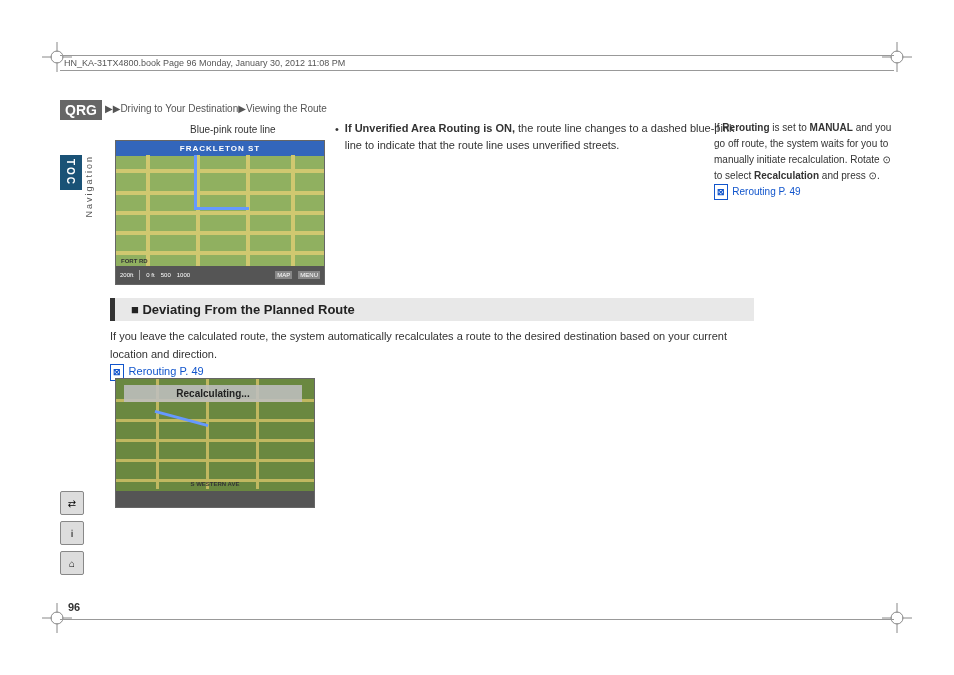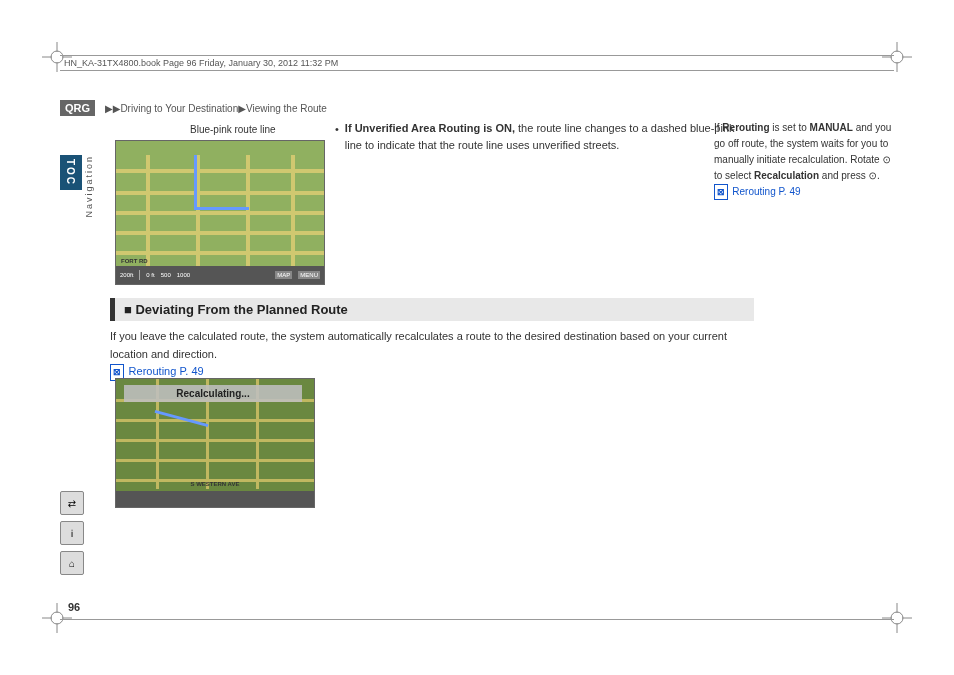--- a/index.html
+++ b/index.html
@@ -29,21 +29,21 @@
       gap: 8px;
     }
 
     
     .qrg-badge {
       position: absolute;
       top: 100px;
       left: 60px;
       background: #666;
       color: #fff;
-      font-size: 11px;
+      font-size: 14px;
       font-weight: bold;
       padding: 2px 5px;
     }
 
     
     .breadcrumb {
       position: absolute;
       top: 103px;
       left: 105px;
       font-size: 10px;
@@ -211,35 +211,36 @@
   <svg viewBox="0 0 30 30">
       <circle cx="15" cy="15" r="6" fill="none" stroke="#888" stroke-width="1"></circle>
       <line x1="15" y1="0" x2="15" y2="10" stroke="#888" stroke-width="1"></line>
       <line x1="15" y1="20" x2="15" y2="30" stroke="#888" stroke-width="1"></line>
       <line x1="0" y1="15" x2="10" y2="15" stroke="#888" stroke-width="1"></line>
       <line x1="20" y1="15" x2="30" y2="15" stroke="#888" stroke-width="1"></line>
     </svg>
 </div>
 
 <div class="top-bar">
-  <span>HN_KA-31TX4800.book  Page 96  Friday, January 30, 2012  11:32 PM</span>
+  <span>HN_KA-31TX4800.book  Page 96  Monday, January 30, 2012  11:08 PM</span>
 </div>
 
 <div class="qrg-badge">QRG</div>
 
 <div class="breadcrumb">▶▶Driving to Your Destination▶Viewing the Route</div>
 
 <div class="toc-btn">TOC</div>
 
 <div class="nav-label">Navigation</div>
 
 <div style="position:absolute;top:124px;left:170px;font-size:10px;color:#333;margin-left:20px;">Blue-pink route line</div>
 
 <div style="position:absolute;top:140px;left:115px;width:210px;height:145px;border:1px solid #666;overflow:hidden;background:#90b060;">
 
+  <div style="position:absolute;top:0;left:0;right:0;background:#3366bb;color:#fff;font-size:8px;font-weight:bold;text-align:center;padding:3px;letter-spacing:1px;">FRACKLETON ST</div>
 
   <div style="position:absolute;top:28px;left:0;right:0;height:4px;background:#d0c870;"></div>
   <div style="position:absolute;top:50px;left:0;right:0;height:4px;background:#d0c870;"></div>
   <div style="position:absolute;top:70px;left:0;right:0;height:4px;background:#d0c870;"></div>
   <div style="position:absolute;top:90px;left:0;right:0;height:4px;background:#d0c870;"></div>
   <div style="position:absolute;top:110px;left:0;right:0;height:4px;background:#d0c870;"></div>
 
   <div style="position:absolute;top:14px;left:30px;bottom:18px;width:4px;background:#d0c870;"></div>
   <div style="position:absolute;top:14px;left:80px;bottom:18px;width:4px;background:#d0c870;"></div>
   <div style="position:absolute;top:14px;left:130px;bottom:18px;width:4px;background:#d0c870;"></div>
@@ -265,21 +266,21 @@
 <div class="bullet-section">
   <div class="bullet-item">
     <span class="bullet-dot">•</span>
     <span>
       <span class="bold-text">If Unverified Area Routing</span> <span class="bold-text">is ON,</span>
       the route line changes to a dashed blue-pink line to indicate that the route line uses unverified streets.
     </span>
   </div>
 </div>
 
-<div style="position:absolute;top:298px;left:110px;right:200px;border-left:5px solid #333;background:#e8e8e8;padding:4px 9px;font-size:13px;font-weight:bold;color:#222;">■ Deviating From the Planned Route</div>
+<div style="position:absolute;top:298px;left:110px;right:200px;border-left:5px solid #333;background:#e8e8e8;padding:4px 16px;font-size:13px;font-weight:bold;color:#222;">■ Deviating From the Planned Route</div>
 
 <div style="position:absolute;top:328px;left:110px;right:200px;font-size:11px;line-height:1.6;color:#333;">
   <span>If you leave the calculated route, the system automatically recalculates a route to the desired destination based on your current location and direction.</span>
   <br>
   <span class="link-box">⊠</span>
   <span style="color:#1155cc;">Rerouting</span>
   <span style="color:#1155cc;">P. 49</span>
 </div>
 
 <div style="position:absolute;top:378px;left:115px;width:200px;height:130px;background:#6a8840;border:1px solid #666;overflow:hidden;">

